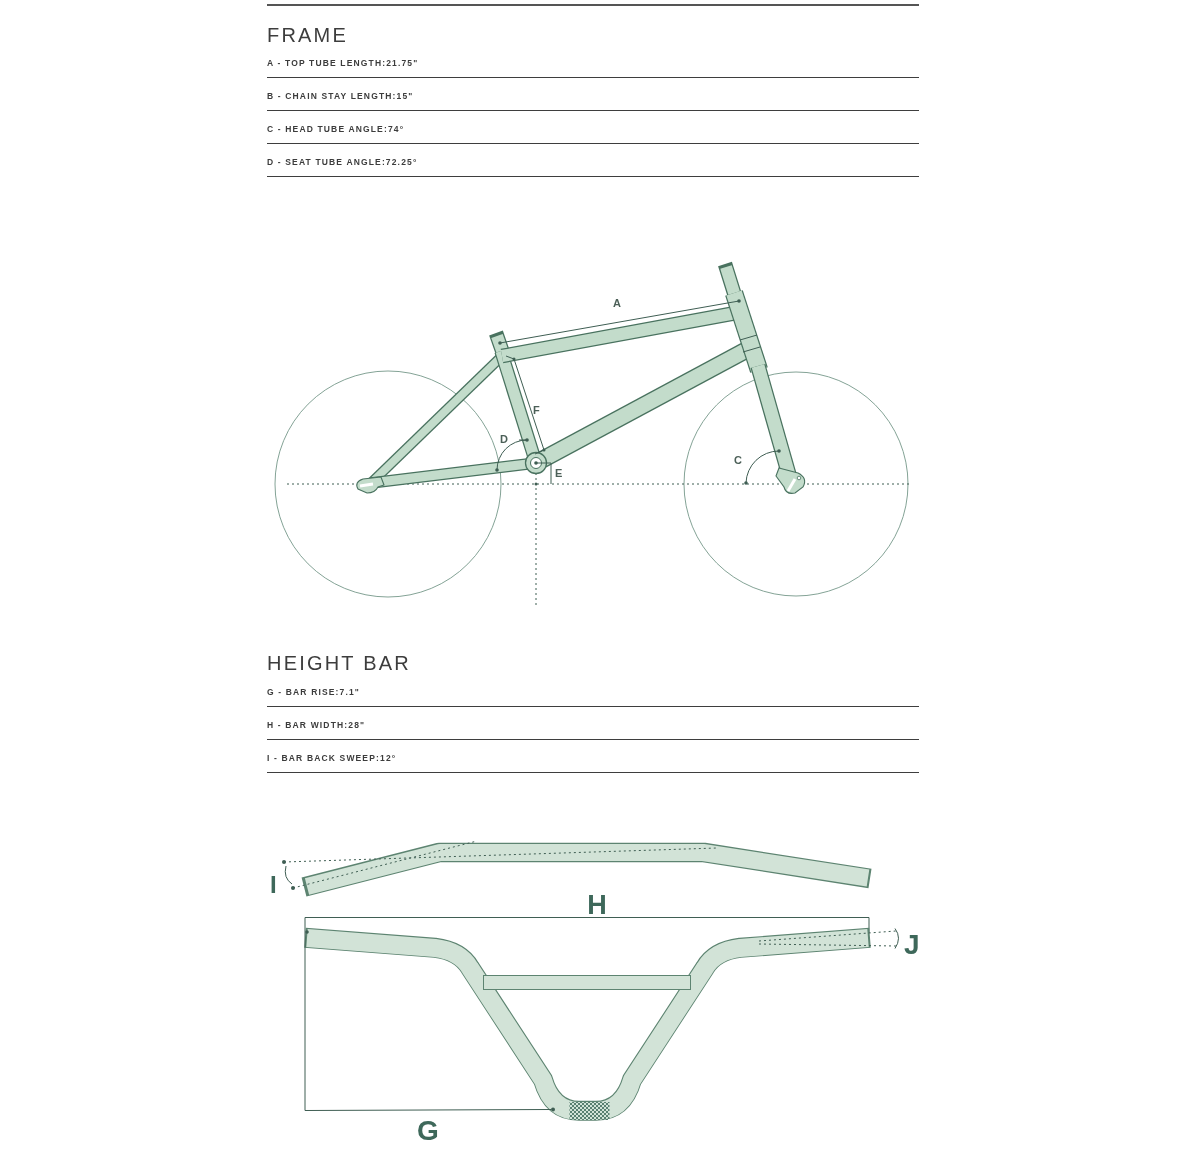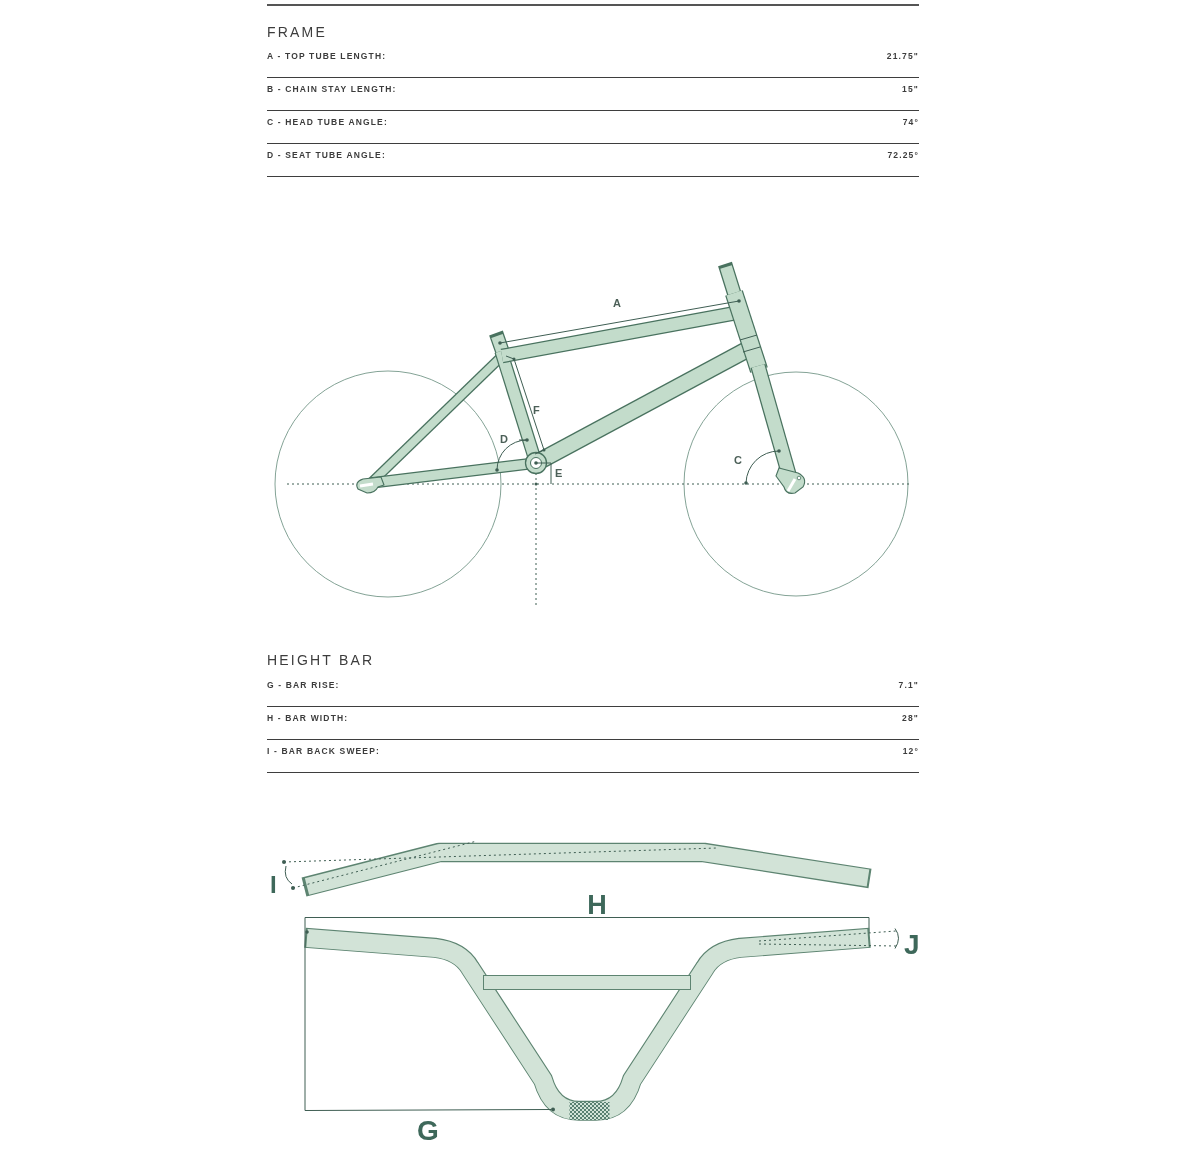--- a/index.html
+++ b/index.html
@@ -10,27 +10,27 @@
   }
   *{box-sizing:border-box;margin:0;padding:0}
   html,body{background:#fff}
   body{
     width:1177px;height:1175px;position:relative;overflow:hidden;
     font-family:"Liberation Sans", sans-serif;color:var(--ink);
   }
   .content{position:absolute;left:267px;top:0;width:652px}
   .top-rule{position:absolute;left:0;top:4px;width:652px;height:2px;background:var(--toprule)}
   .sec-title{
-    position:absolute;left:0;font-size:14px;font-weight:400;letter-spacing:2.2px;
+    position:absolute;left:0;font-size:20px;font-weight:400;letter-spacing:2.2px;
     color:#3d3d3d;white-space:nowrap;
   }
   .spec-table{position:absolute;left:0;width:652px}
   .spec-row{
-    width:652px;height:33px;display:flex;justify-content:space-between;align-items:flex-end;
-    padding-bottom:16px;border-bottom:1px solid var(--rule);
+    width:652px;height:33px;display:flex;justify-content:flex-start;align-items:flex-end;
+    padding-bottom:9px;border-bottom:1px solid var(--rule);
   }
   .spec-label,.spec-value{
     font-size:8.5px;font-weight:700;letter-spacing:1.15px;color:#3c3c3c;
     text-transform:uppercase;white-space:nowrap;
   }
   svg{position:absolute;left:0;overflow:visible}
   .tube-o{stroke:var(--frame-stroke);fill:none;stroke-linejoin:round}
   .tube-f{stroke:var(--frame-fill);fill:none;stroke-linejoin:round}
   .bar-o{stroke:var(--bar-stroke);fill:none;stroke-linejoin:round}
   .bar-f{stroke:var(--bar-fill);fill:none;stroke-linejoin:round}

